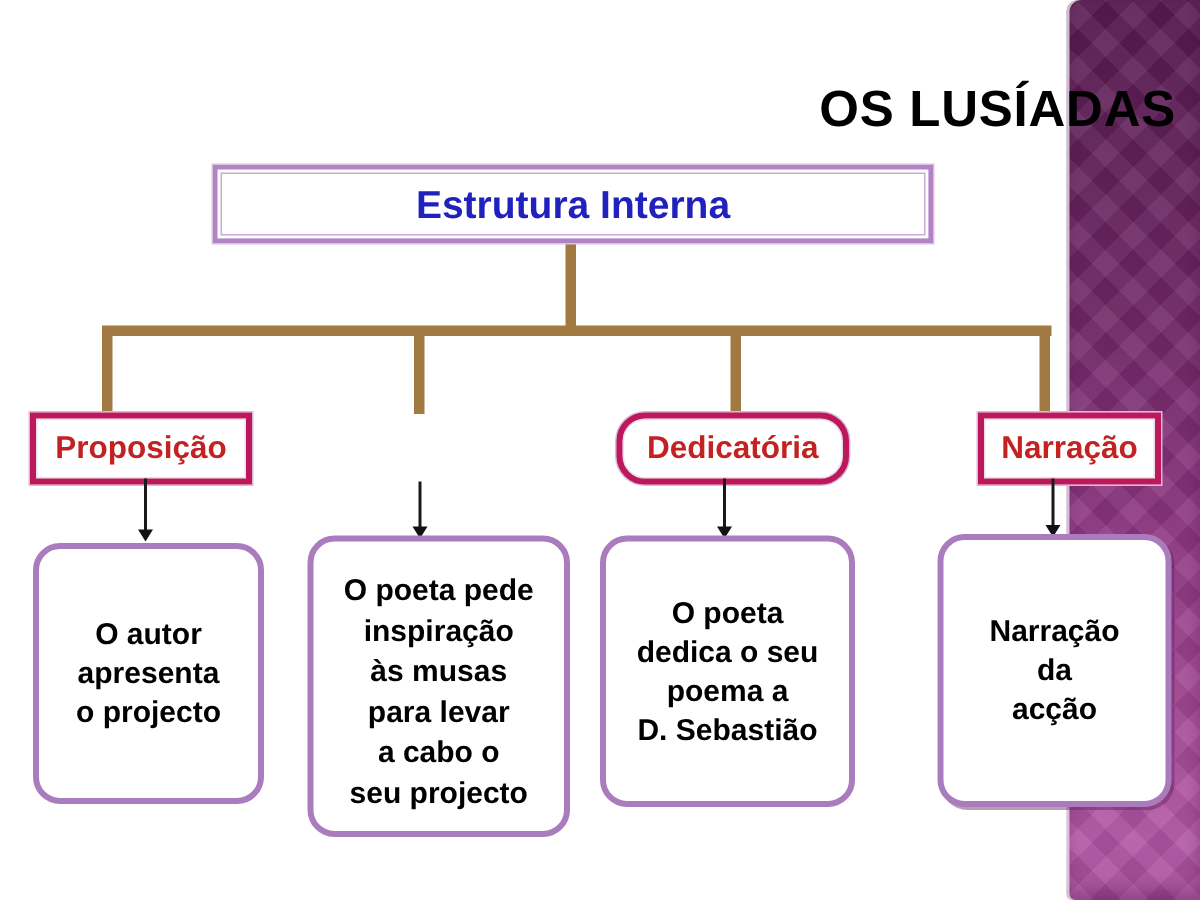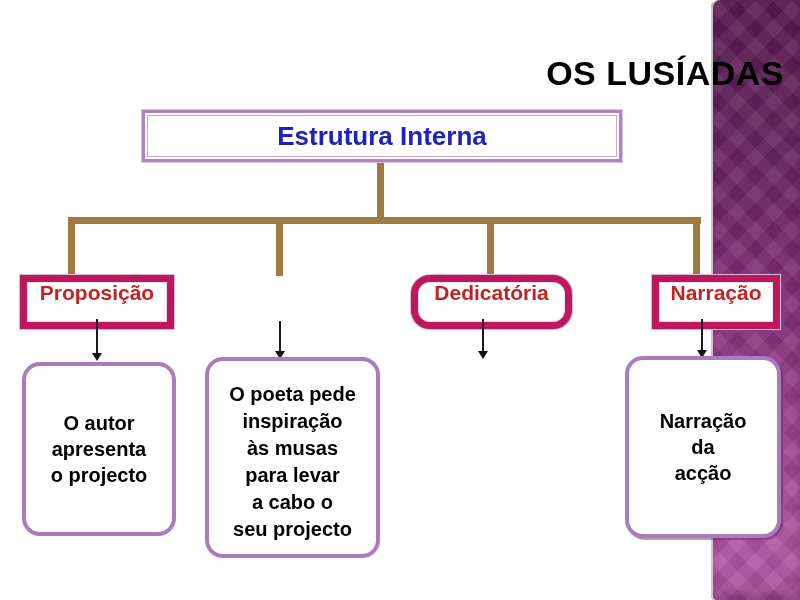--- a/index.html
+++ b/index.html
@@ -28,23 +28,23 @@
   }
   .root-box span{color:#2121bd;font-size:26px;font-weight:bold;}
   
   .conn{position:absolute;background:#a17a42;z-index:1;}
   .conn-trunk{left:377px;top:158px;width:7px;height:60px;}
   .conn-crossbar{left:68px;top:217px;width:633px;height:7px;}
   .conn-branch{width:7px;top:222px;height:54px;}
   .cb1{left:68px;} .cb2{left:276px;} .cb3{left:487px;} .cb4{left:693px;}
   
   .hdr{
-    position:absolute;background:#fff;border:7px solid #be185d;
+    position:absolute;background:#fff;border:4px solid #be185d;
     box-shadow:0 0 0 1px #d6bade, inset 0 0 0 1px #e9dcee;
-    display:flex;justify-content:center;text-align:center;z-index:2;
+    display:flex;align-items:center;justify-content:center;text-align:center;z-index:2;
   }
   .hdr span{color:#c32222;font-weight:bold;font-size:21px;line-height:22px;overflow-wrap:anywhere;}
   .hdr1{left:20px;top:275px;width:140px;height:40px;}
   .hdr2{left:216px;top:271px;width:116px;height:47px;}
   .hdr2 span{font-size:20px;width:92px;}
   .hdr3{left:411px;top:275px;width:147px;height:40px;border-radius:19px;}
   .hdr4{left:652px;top:275px;width:114px;height:40px;}
   
   .arrow{position:absolute;width:12px;z-index:2;}
   .arrow .shaft{position:absolute;left:5px;top:0;width:2px;height:calc(100% - 7px);background:#1a1a1a;}
@@ -119,19 +119,25 @@
 o projecto</span>
   </div>
   <div class="card card2">
     <span>O poeta pede
 inspiração
 às musas
 para levar
 a cabo o
 seu projecto</span>
   </div>
+  <div class="card card3">
+    <span>O poeta
+dedica o seu
+poema a
+D. Sebastião</span>
+  </div>
   <div class="card card4">
     <span>Narração
 da
 acção</span>
   </div>
 
 </div>
 
 </body></html>

